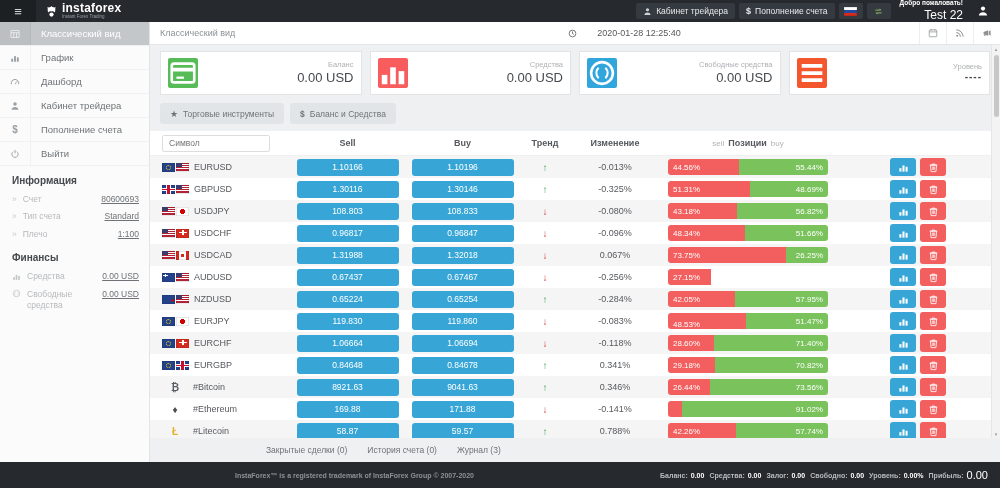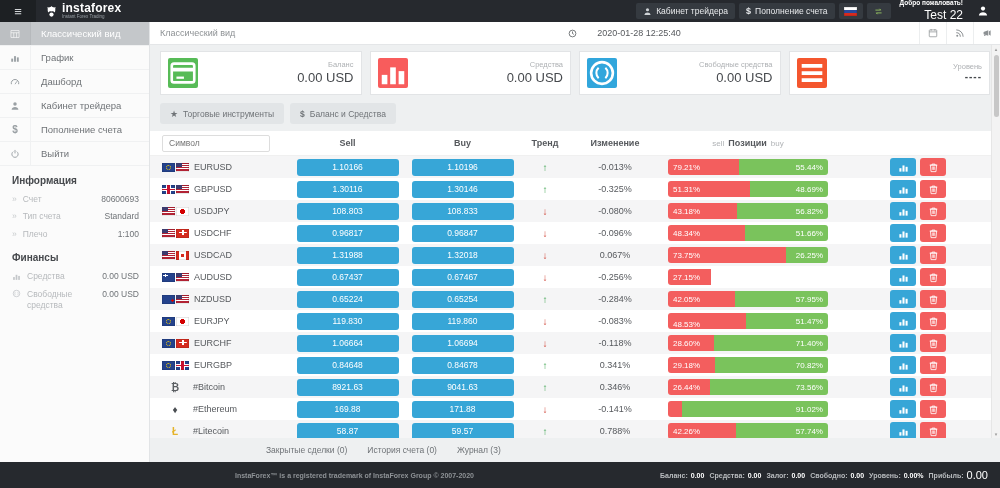--- a/index.html
+++ b/index.html
@@ -65,21 +65,21 @@
   .side-icn{width:30px;min-width:30px;display:flex;align-items:center;justify-content:center;
             border-right:1px solid #f0f1f2;font-size:10px;color:#9aa0a4;}
   .side-label{display:flex;align-items:center;padding-left:10px;}
   .side-item.active{background:#c4c7ca;color:#fff;}
   .side-item.active .side-icn{color:#fff;border-right-color:#b6b9bc;background:#bcbfc2;}
   .side-section{font-size:10px;font-weight:bold;color:#46494d;padding:9px 10px 5px 12px;}
   .kv-row{display:flex;align-items:flex-start;padding:3px 10px 3px 12px;font-size:8.5px;color:#b6b9bc;}
   .kv-row .chev{color:#c9ccce;margin-right:6px;font-size:8.5px;}
   .kv-row .fin-icn{margin-right:6px;font-size:9px;color:#c3c6c9;margin-top:.5px;}
   .kv-label{color:#b6b9bc;flex:1;line-height:1.35;}
-  .kv-value{color:#6f7377;text-align:center;white-space:nowrap;}
+  .kv-value{color:#6f7377;text-align:center;white-space:nowrap;text-decoration:underline;}
 
   
   .main{flex:1;display:flex;flex-direction:column;min-width:0;position:relative;}
   .main-header{height:22px;min-height:22px;background:#fff;border-bottom:1px solid #e4e6e8;display:flex;
                align-items:center;padding:0 0 0 10px;font-size:9px;color:#8d9194;}
   .mh-title{width:170px;}
   .mh-date{flex:1;display:flex;align-items:center;justify-content:center;gap:20px;color:#56595d;font-weight:normal;}
   .mh-date .icn{font-size:9px;color:#56595d;}
   .mh-icons{display:flex;height:22px;}
   .mh-icn{width:26px;border-left:1px solid #eceeef;display:flex;align-items:center;justify-content:center;
@@ -440,21 +440,21 @@
                   <span class="flag us"></span>
                   <span class="sym-name">EURUSD</span>
                 </div>
                 <div class="c-sell"><button class="price-btn">1.10166</button></div>
                 <div class="c-buy"><button class="price-btn">1.10196</button></div>
                 <div class="c-trend"><span class="arrow up">↑</span></div>
                 <div class="c-chg">-0.013%</div>
                 <div class="c-pos">
                   <div class="pos-bar">
                     <div class="seg-sell" style="width: 44.56%;">
-                      <span class="seg-label">79.21%</span>
+                      <span class="seg-label">44.56%</span>
                     </div>
                     <div class="seg-buy" style="width: 55.44%;">
                       <span class="seg-label">55.44%</span>
                     </div>
                   </div>
                 </div>
                 <div class="c-act">
                   <button class="act-btn blue">
                     <span class="icn">
                       <svg viewBox="0 0 16 16">

